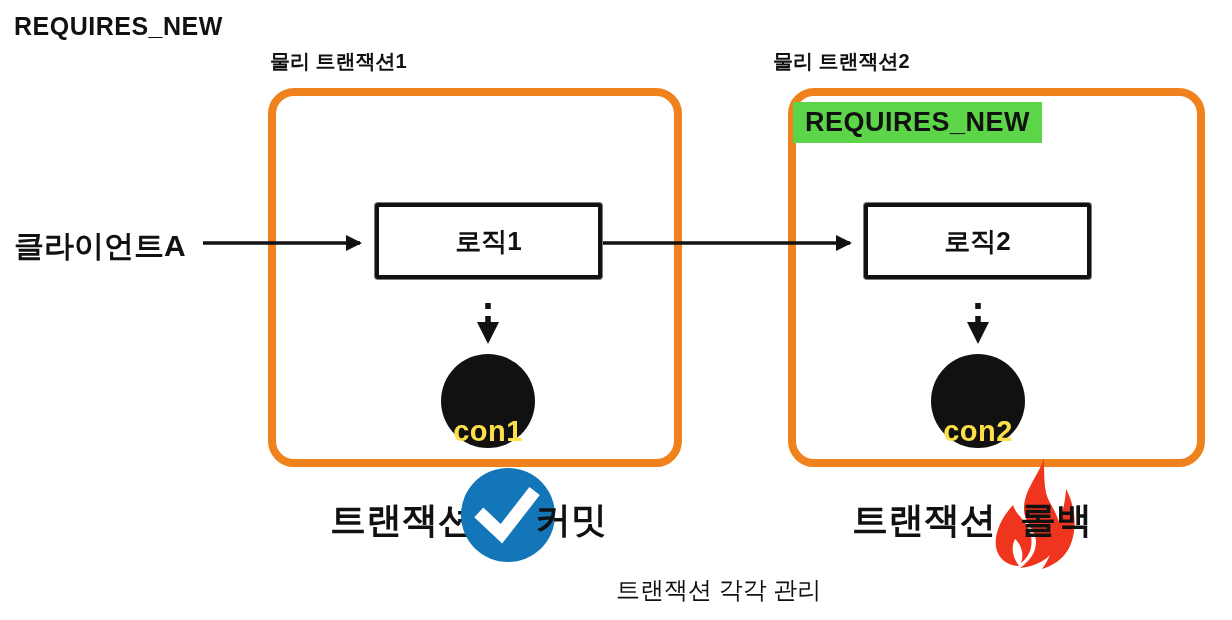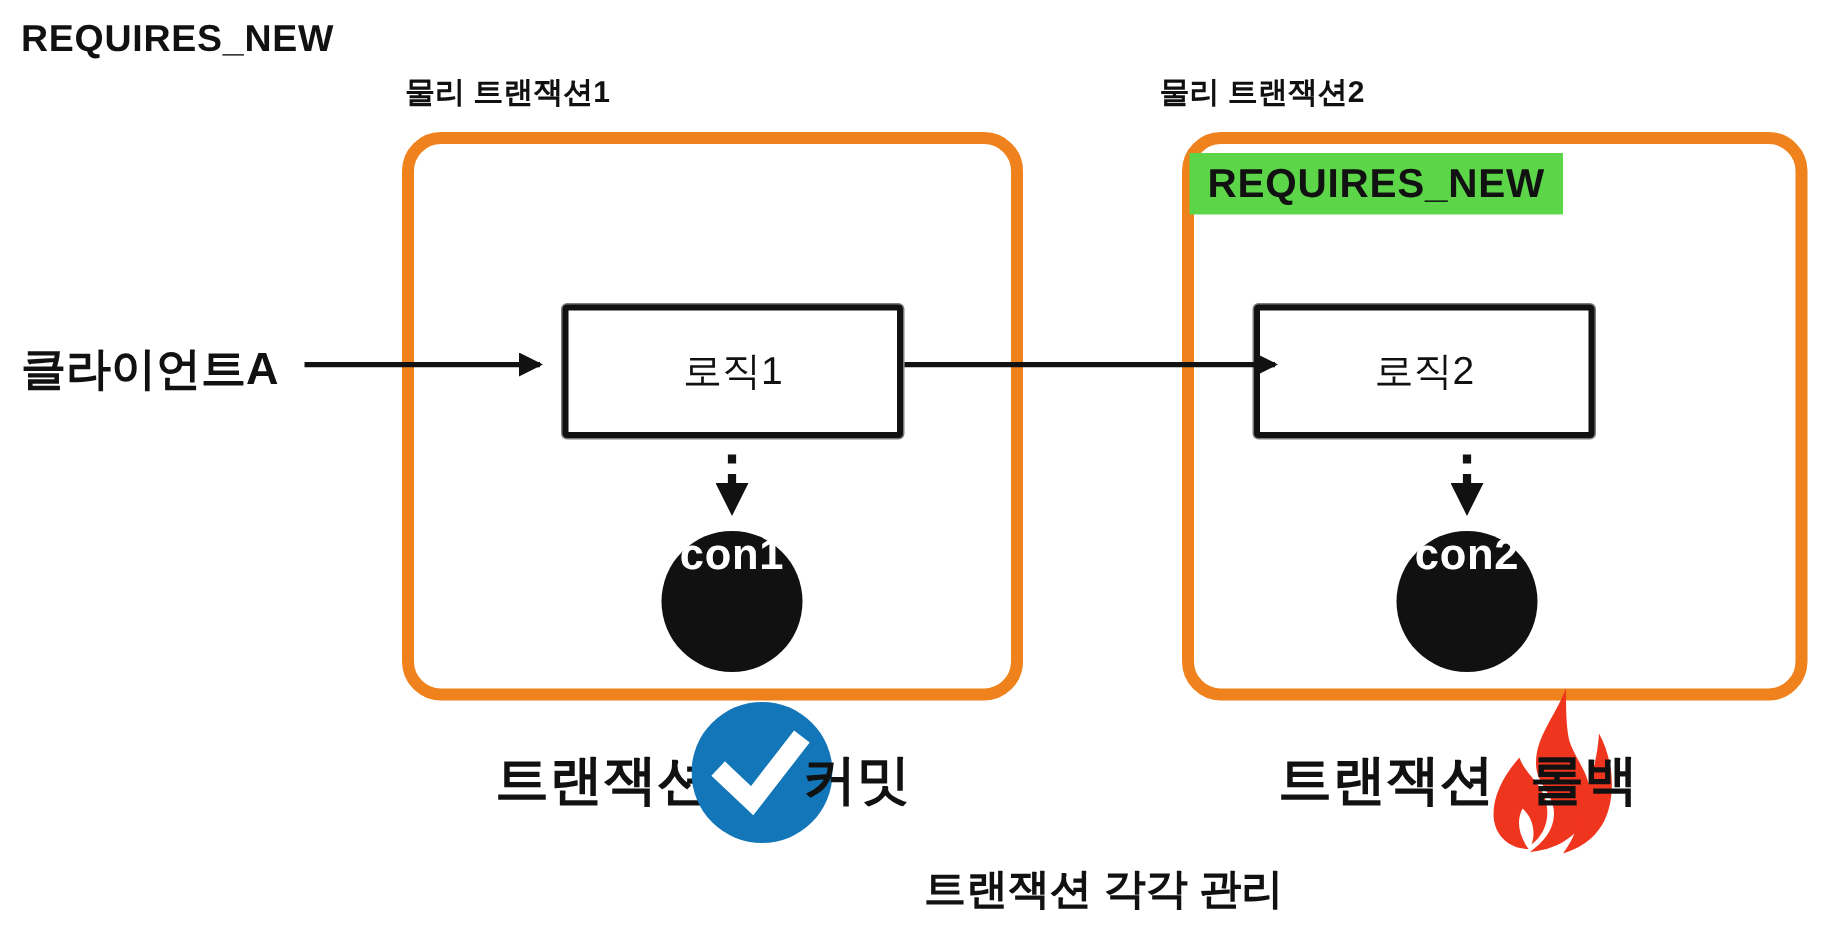--- a/index.html
+++ b/index.html
@@ -23,46 +23,46 @@
 
   .badge{
     left:793px;top:102px;background:#5CD549;color:#111;
     font-size:27px;font-weight:700;padding:5px 12px;letter-spacing:.5px;
     white-space:nowrap;
   }
 
   .client-label{left:14px;top:226px;font-size:30px;font-weight:800;white-space:nowrap;}
 
   .logic-box{
-    width:227px;height:89px;background:#fff;border:4px solid #111;border-radius:3px;
+    width:227px;height:76px;background:#fff;border:4px solid #111;border-radius:3px;
     box-sizing:border-box;display:flex;align-items:center;justify-content:center;
-    font-size:26px;font-weight:400;
+    font-size:26px;font-weight:700;
     box-shadow:0 0 0 1px rgba(17,17,17,.55);
   }
   .logic-box.one{left:375px;top:203px;}
-  .logic-box.two{left:836px;top:203px;}
+  .logic-box.two{left:864px;top:203px;}
 
   .con-circle{
-    width:94px;height:94px;border-radius:50%;background:#111;color:#ffffff;
-    display:flex;align-items:flex-start;justify-content:center;
+    width:94px;height:94px;border-radius:50%;background:#111;color:#fde047;
+    display:flex;align-items:flex-end;justify-content:center;
     font-size:29px;font-weight:800;letter-spacing:.5px;
   }
   .con-circle.one{left:441px;top:354px;}
   .con-circle.two{left:931px;top:354px;}
 
   .result-label{top:496px;font-size:36px;font-weight:800;white-space:nowrap;}
   .result-label.tx1{left:330px;}
   .result-label.commit{left:535px;}
   .result-label.tx2{left:852px;}
   .result-label.rollback{left:1020px;}
 
   .check-icon{left:461px;top:468px;width:94px;height:94px;}
   .fire-icon{left:986px;top:458px;width:90px;height:112px;}
 
-  .caption{left:616px;top:574px;font-size:28px;font-weight:700;white-space:nowrap;}
+  .caption{left:616px;top:574px;font-size:24px;font-weight:400;white-space:nowrap;}
 
   svg.arrows{left:0;top:0;width:1232px;height:620px;pointer-events:none;}
 </style>
 </head>
 <body>
 
 <div class="abs main-title">REQUIRES_NEW</div>
 
 <div class="abs group-title one">물리 트랜잭션1</div>
 <div class="abs group-title two">물리 트랜잭션2</div>

